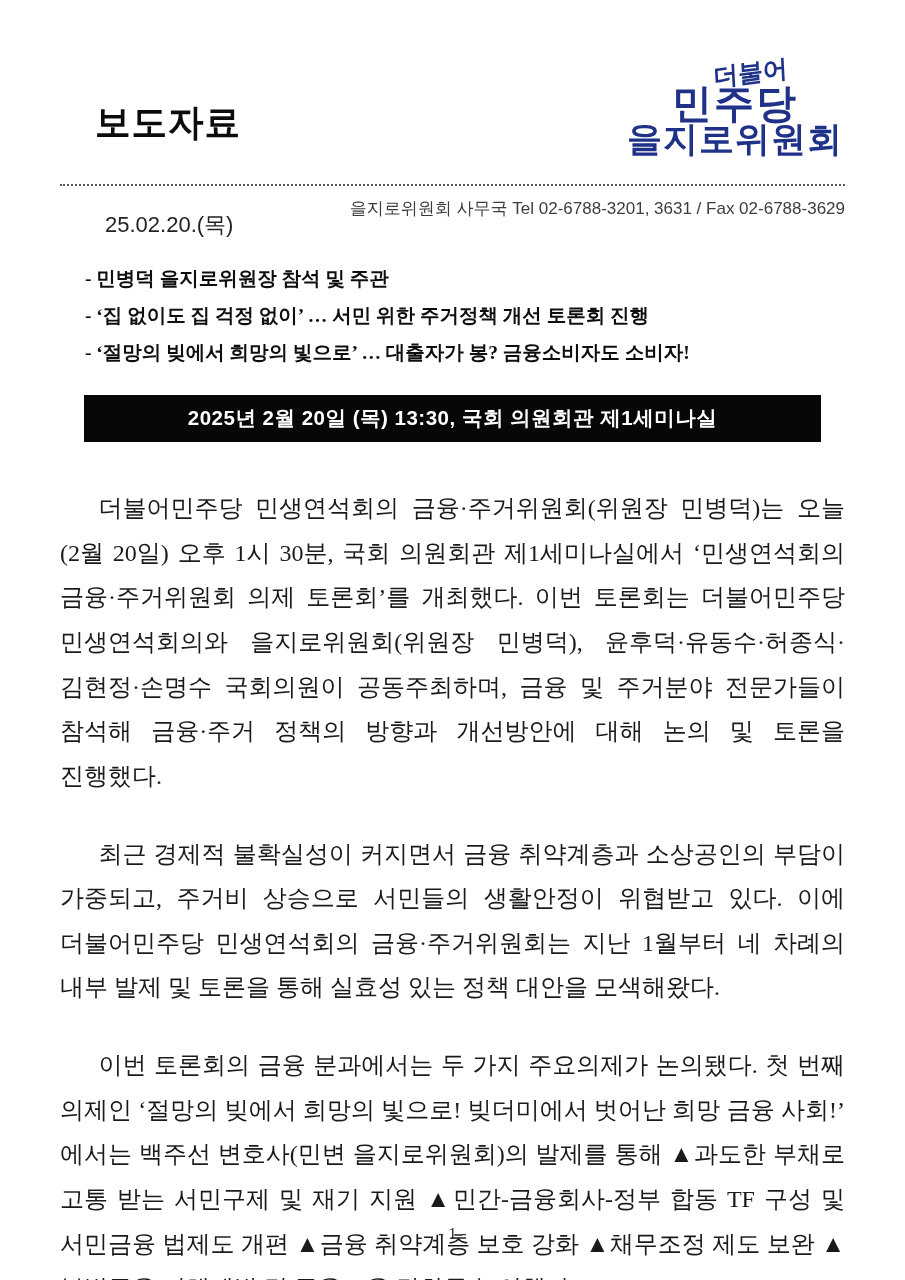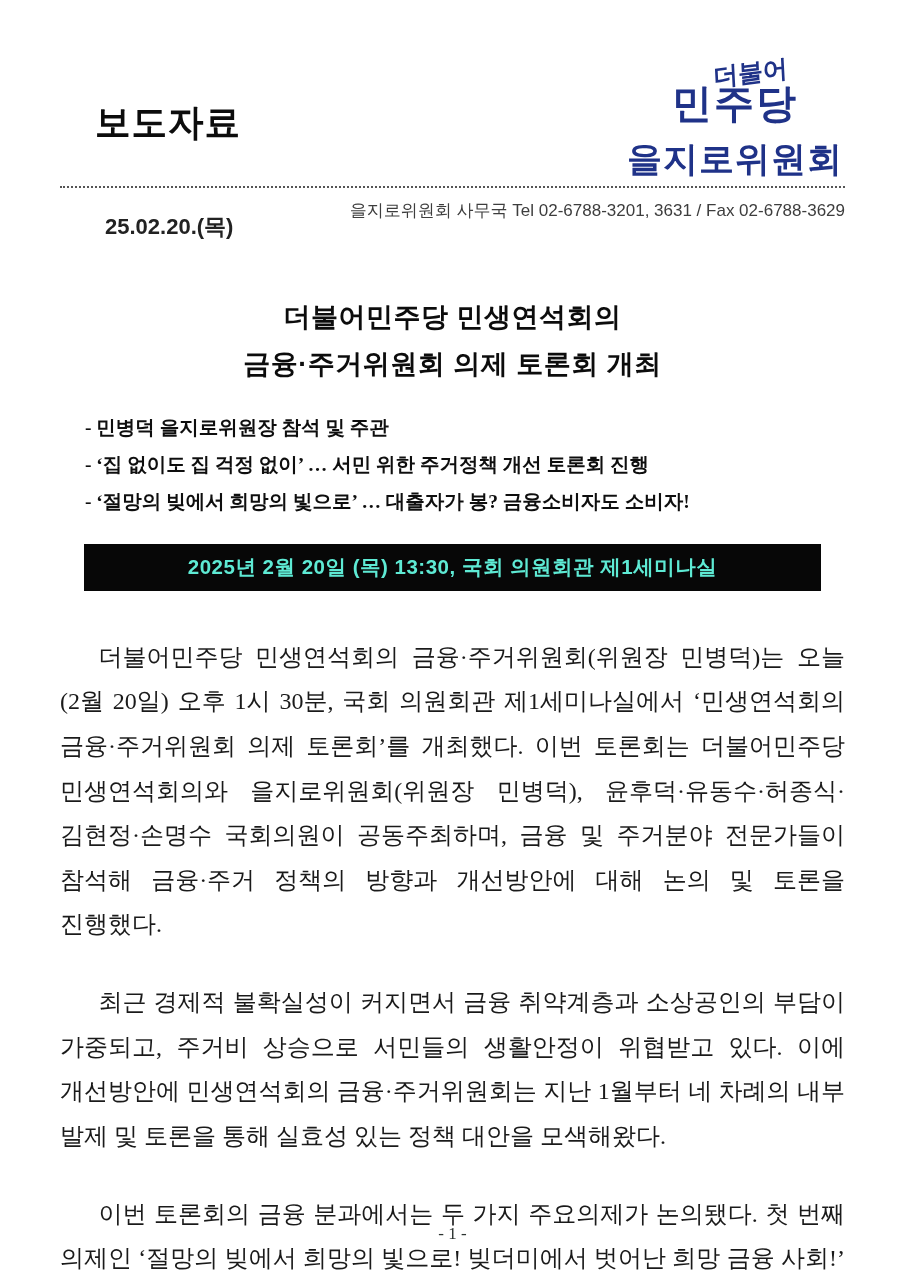--- a/index.html
+++ b/index.html
@@ -52,33 +52,34 @@
   .logo-main {
     font-size: 40px;
     font-weight: 800;
     letter-spacing: 2px;
     line-height: 0.95;
   }
   .logo-sub {
     font-size: 35px;
     font-weight: 800;
     letter-spacing: 1px;
-    margin-top: 19px;
+    margin-top: 0;
+    font-family: Liberation Serif, serif;
   }
 
   
   .info-row {
     display: flex;
     justify-content: space-between;
     align-items: flex-start;
     margin-top: 10px;
   }
   .doc-date {
     font-size: 22px;
-    font-weight: 700;
+    font-weight: 400;
     color: #222;
     margin: 14px 16px 0 45px;
   }
   .contacts {
     text-align: right;
     font-size: 17px;
     color: #3d3d3d;
     line-height: 1.55;
   }
 
@@ -104,21 +105,21 @@
     font-size: 19.5px;
     font-weight: 700;
     color: #0e0e0e;
     font-family: Liberation Serif, serif;
   }
 
   
   .banner {
     margin: 24px 24px 0 24px;
     background: #070707;
-    color: #5eead4;
+    color: #ffffff;
     text-align: center;
     font-size: 20.5px;
     font-weight: 700;
     padding: 9px 0 10px 0;
     letter-spacing: 0.5px;
   }
 
   
   .body-text {
     margin-top: 44px;
@@ -162,34 +163,30 @@
     </div>
   </header>
 
   <section class="info-row">
     <div class="doc-date">25.02.20.(목)</div>
     <div class="contacts">
       <div>을지로위원회 사무국 Tel 02-6788-3201, 3631 / Fax 02-6788-3629</div>
     </div>
   </section>
 
-  <section class="title-block">
-    <div class="title-line">더불어민주당 민생연석회의</div>
-    <div class="title-line">금융·주거위원회 의제 토론회 개최</div>
-  </section>
 
   <section class="bullets">
     <div class="bullet-item">- 민병덕 을지로위원장 참석 및 주관</div>
     <div class="bullet-item">- ‘집 없이도 집 걱정 없이’ … 서민 위한 주거정책 개선 토론회 진행</div>
     <div class="bullet-item">- ‘절망의 빚에서 희망의 빛으로’ … 대출자가 봉? 금융소비자도 소비자!</div>
   </section>
 
   <div class="banner">2025년 2월 20일 (목) 13:30, 국회 의원회관 제1세미나실</div>
 
   <main class="body-text">
     <p>더불어민주당 민생연석회의 금융·주거위원회(위원장 민병덕)는 오늘(2월 20일) 오후 1시 30분, 국회 의원회관 제1세미나실에서 ‘민생연석회의 금융·주거위원회 의제 토론회’를 개최했다. 이번 토론회는 더불어민주당 민생연석회의와 을지로위원회(위원장 민병덕), 윤후덕·유동수·허종식·김현정·손명수 국회의원이 공동주최하며, 금융 및 주거분야 전문가들이 참석해 금융·주거 정책의 방향과 개선방안에 대해 논의 및 토론을 진행했다.</p>
-    <p>최근 경제적 불확실성이 커지면서 금융 취약계층과 소상공인의 부담이 가중되고, 주거비 상승으로 서민들의 생활안정이 위협받고 있다. 이에 개선방안에 민생연석회의 금융·주거위원회는 지난 1월부터 네 차례의 내부 발제 및 토론을 통해 실효성 있는 정책 대안을 모색해왔다.</p>
+    <p>최근 경제적 불확실성이 커지면서 금융 취약계층과 소상공인의 부담이 가중되고, 주거비 상승으로 서민들의 생활안정이 위협받고 있다. 이에 더불어민주당 민생연석회의 금융·주거위원회는 지난 1월부터 네 차례의 내부 발제 및 토론을 통해 실효성 있는 정책 대안을 모색해왔다.</p>
     <p>이번 토론회의 금융 분과에서는 두 가지 주요의제가 논의됐다. 첫 번째 의제인 ‘절망의 빚에서 희망의 빛으로! 빚더미에서 벗어난 희망 금융 사회!’ 에서는 백주선 변호사(민변 을지로위원회)의 발제를 통해 ▲과도한 부채로 고통 받는 서민구제 및 재기 지원 ▲민간-금융회사-정부 합동 TF 구성 및 서민금융 법제도 개편 ▲금융 취약계층 보호 강화 ▲채무조정 제도 보완 ▲불법금융 피해예방 및 금융교육 강화를 논의했다.</p>
   </main>
 
   <footer class="footer">- 1 -</footer>
 
 </div>
 
 </body></html>

